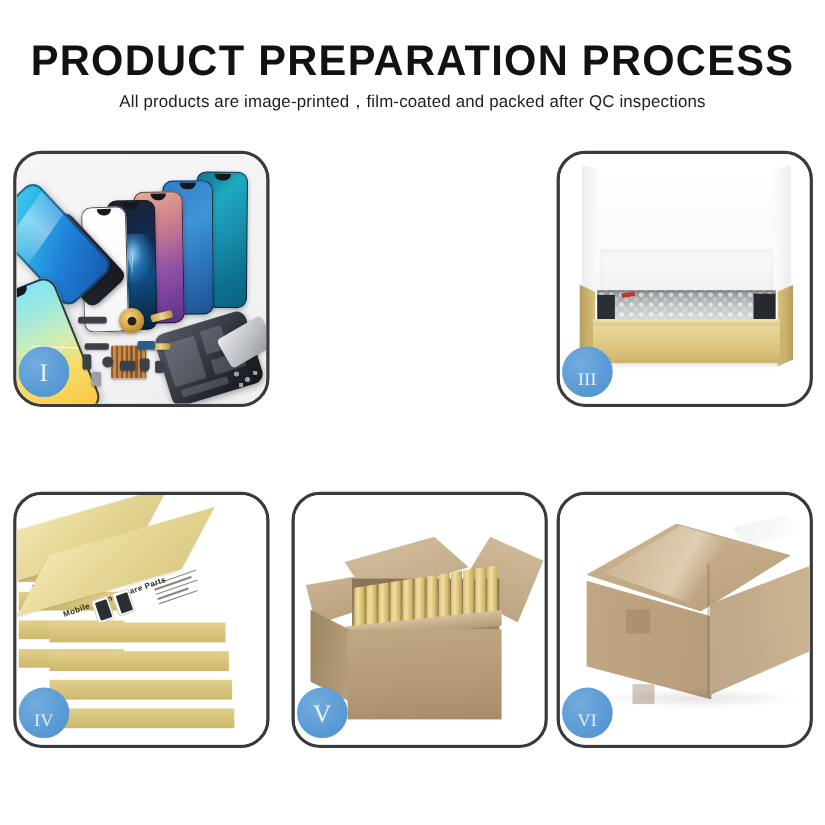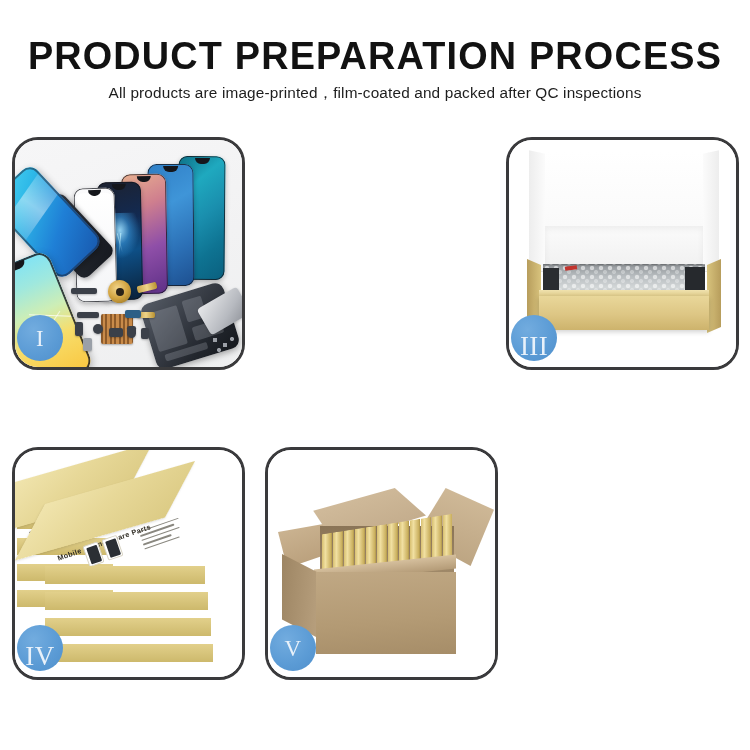--- a/index.html
+++ b/index.html
@@ -45,21 +45,21 @@
   .badge{
     position:absolute;left:2px;bottom:6px;width:46px;height:46px;border-radius:50%;
     background:radial-gradient(circle at 36% 32%,#72acdf 0%,#5b9bd5 58%,#4f8fcb 100%);
     display:flex;align-items:center;justify-content:center;
     z-index:9;
   }
   .badge span{
     font-family:"Liberation Serif","DejaVu Serif",serif;
     font-size:23px;color:#e8f1fa;letter-spacing:.4px;line-height:1;
   }
-  .badge.narrow span{font-size:27px;margin-top:16px;}
+  .badge.narrow span{font-size:16px;margin-top:16px;}
 
   
   .p1 .photo{background:linear-gradient(160deg,#f6f6f7 0%,#f2f2f3 55%,#eeeff0 100%);}
   .ph{position:absolute;border-radius:9px;overflow:hidden;
       box-shadow:0 2px 5px rgba(0,0,0,.28);}
   .ph::after{content:"";position:absolute;left:0;top:0;right:0;bottom:0;
       border-radius:9px;border:1.6px solid rgba(20,22,28,.75);box-sizing:border-box;}
   .notch{position:absolute;left:50%;top:2px;width:32%;height:6px;border-radius:0 0 6px 6px;
       background:#15171c;transform:translateX(-50%);z-index:3;}
 
@@ -456,15 +456,31 @@
         </div>
         <div class="v-rim"></div>
         <div class="v-side"></div>
         <div class="v-front"></div>
       </div>
       <div class="badge">
         <span>V</span>
       </div>
     </div>
 
+    <div class="panel p6">
+      <div class="photo">
+        <div class="vi-plastic"></div>
+        <div class="vi-top"></div>
+        <div class="vi-tape"></div>
+        <div class="vi-leftface"></div>
+        <div class="vi-rightface"></div>
+        <div class="vi-seam"></div>
+        <div class="vi-flapmark" style="left:60px;top:104px;width:22px;height:22px;"></div>
+        <div class="vi-flapmark" style="left:66px;top:172px;width:20px;height:18px;"></div>
+        <div class="vi-shadow"></div>
+      </div>
+      <div class="badge narrow">
+        <span>VI</span>
+      </div>
+    </div>
 
   </div>
 </div>
 
 </body></html>

